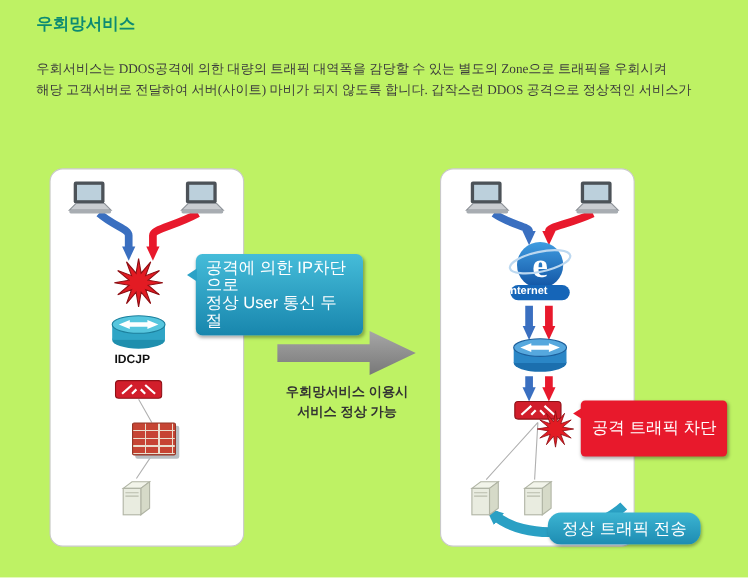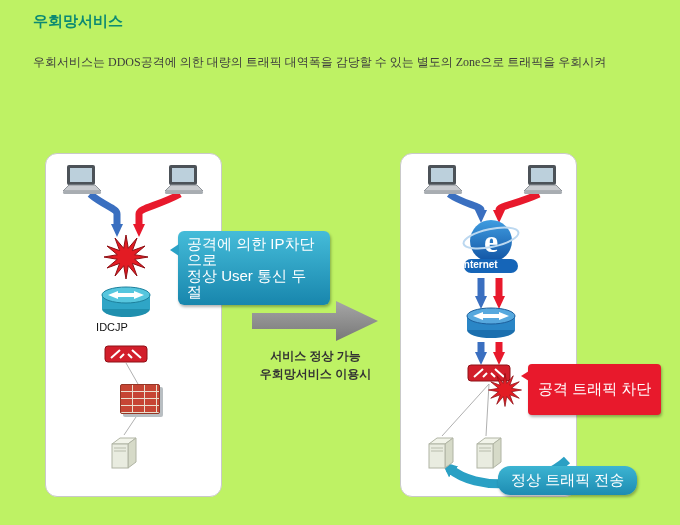--- a/index.html
+++ b/index.html
@@ -6,22 +6,22 @@
   .stage{position:relative;width:680px;height:525px;background:#bef264;overflow:hidden;
          font-family:"Liberation Sans",sans-serif;}
   .title{position:absolute;left:33px;top:12px;margin:0;font-size:15px;font-weight:bold;color:#0c8a72;}
   .desc{position:absolute;left:33px;top:53px;font-size:12px;color:#3c3c3c;line-height:19px;white-space:nowrap;font-family:Liberation Serif, serif;}
   .panel{position:absolute;top:153px;width:175px;height:342px;border:1px solid #c9c9c9;
          border-radius:12px;background:#fff;}
   .panel-left{left:45px;}
   .panel-right{left:400px;}
   .flows{position:absolute;left:0;top:0;width:175px;height:342px;}
   .icon{position:absolute;line-height:0;}
-  .idc-label{position:absolute;left:36px;top:167px;width:60px;text-align:center;
-             font-size:11px;font-weight:normal;color:#111;}
+  .idc-label{position:absolute;left:58px;top:167px;width:60px;
+             font-size:11px;font-weight:bold;color:#111;}
   .internet-label{position:absolute;left:60px;top:105px;width:60px;text-align:left;
                   font-size:10px;font-weight:bold;color:#fff;}
   .firewall{width:38px;height:28px;background-color:#c64534;
     background-image:
       repeating-linear-gradient(to bottom, rgba(0,0,0,0) 0 6px, #eadfce 6px 7px),
       repeating-linear-gradient(to right, rgba(0,0,0,0) 0 11px, #eadfce 11px 12px);
     border:1px solid #943626;border-radius:2px;box-shadow:3px 3px 0 #b8bec2;}
   .callout{position:absolute;color:#fff;font-weight:normal;font-size:15px;z-index:6;}
   .callout-teal{left:178px;top:231px;width:134px;background:linear-gradient(#45bcd9,#1886ad);
     border-radius:6px;padding:5px 9px;line-height:16px;box-shadow:1px 2px 3px rgba(0,0,0,.3);}
@@ -39,20 +39,21 @@
 </style>
 </head>
 <body>
 
 <div class="stage">
 
   <h1 class="title">우회망서비스</h1>
 
   <div class="desc">
     <div>우회서비스는 DDOS공격에 의한 대량의 트래픽 대역폭을 감당할 수 있는 별도의 Zone으로 트래픽을 우회시켜</div>
+    <div>해당 고객서버로 전달하여 서버(사이트) 마비가 되지 않도록 합니다. 갑작스런 DDOS 공격으로 정상적인 서비스가</div>
   </div>
 
   <div class="panel panel-left">
     <svg class="flows" viewBox="0 0 175 342">
       <defs>
         <marker id="ab1" markerUnits="userSpaceOnUse" markerWidth="14" markerHeight="14" refX="4" refY="7" orient="auto">
           <path d="M0,1 L13,7 L0,13 Z" fill="#3a6fc0"></path>
         </marker>
         <marker id="ar1" markerUnits="userSpaceOnUse" markerWidth="14" markerHeight="14" refX="4" refY="7" orient="auto">
           <path d="M0,1 L13,7 L0,13 Z" fill="#e8192c"></path>
@@ -125,22 +126,22 @@
   <svg class="transition-arrow" width="130" height="46" viewBox="0 0 130 46">
     <defs>
       <linearGradient id="gg" x1="0" y1="0" x2="0" y2="1">
         <stop offset="0" stop-color="#a6a6a6"></stop>
           <stop offset="1" stop-color="#787878"></stop>
       </linearGradient>
     </defs>
     <polygon points="0,15 84,15 84,3 126,23 84,43 84,31 0,31" fill="url(#gg)"></polygon>
   </svg>
   <div class="caption">
+    <div>우회망서비스 이용시</div>
     <div>서비스 정상 가능</div>
-    <div>우회망서비스 이용시</div>
   </div>
 
   <div class="panel panel-right">
     <svg class="flows" viewBox="0 0 175 342">
       <defs>
         <marker id="ab2" markerUnits="userSpaceOnUse" markerWidth="14" markerHeight="14" refX="4" refY="7" orient="auto">
           <path d="M0,1 L13,7 L0,13 Z" fill="#3a6fc0"></path>
         </marker>
         <marker id="ar2" markerUnits="userSpaceOnUse" markerWidth="14" markerHeight="14" refX="4" refY="7" orient="auto">
           <path d="M0,1 L13,7 L0,13 Z" fill="#e8192c"></path>

